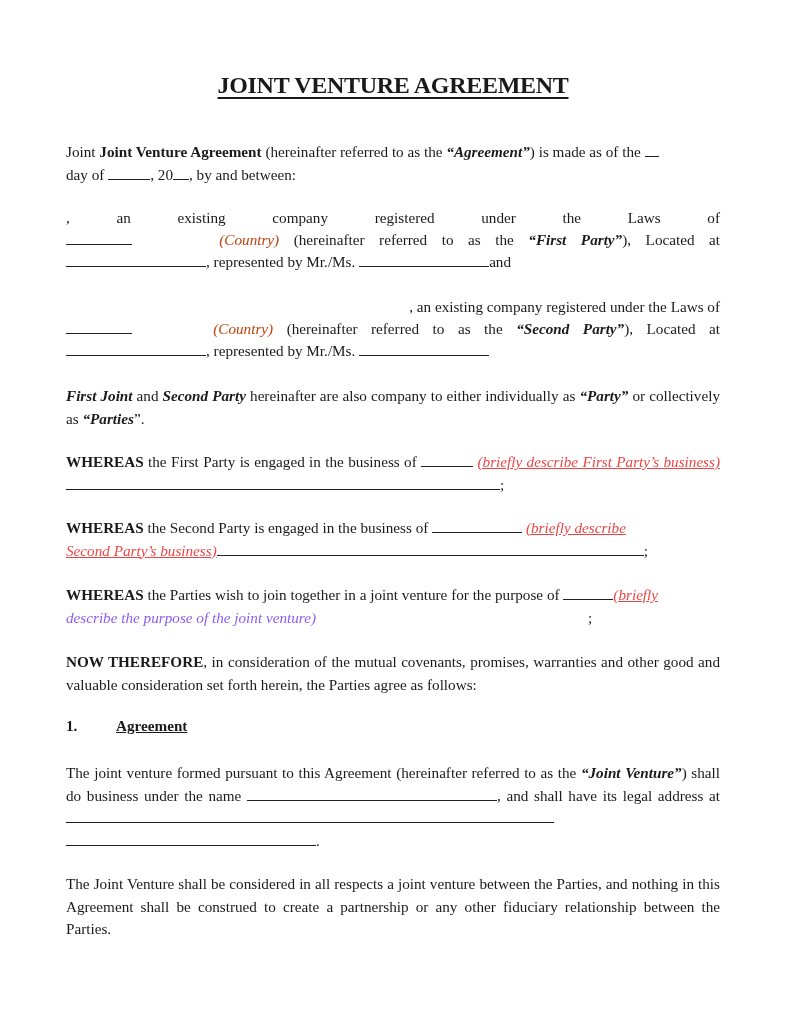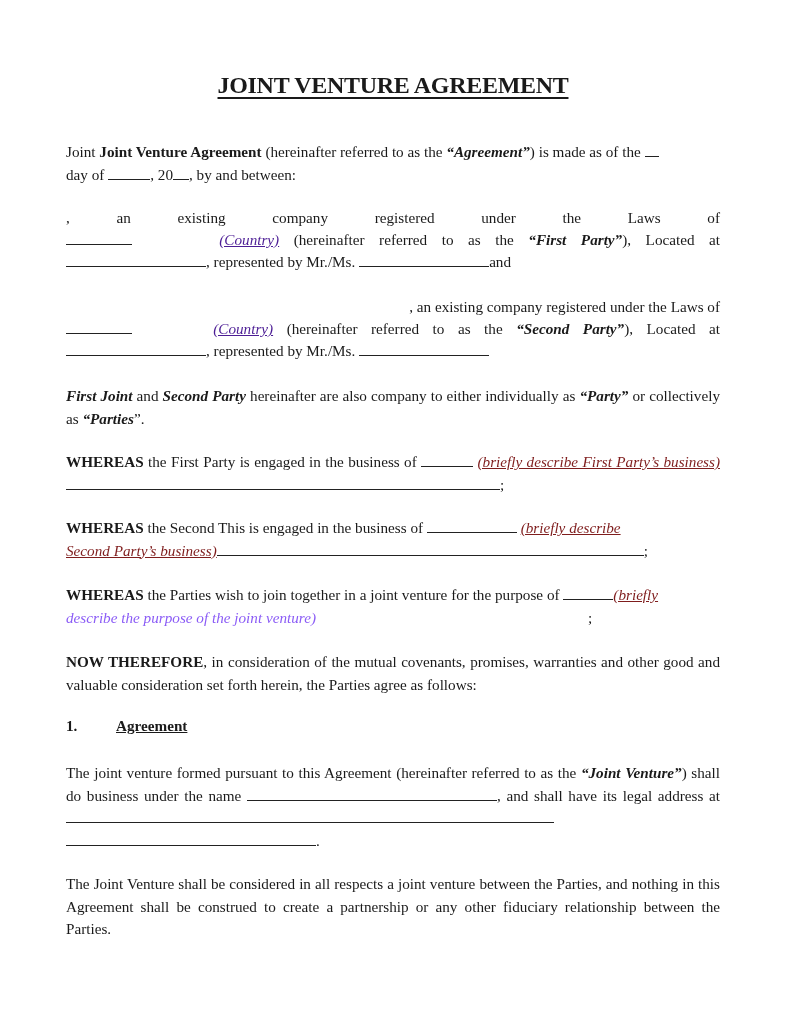--- a/index.html
+++ b/index.html
@@ -4,22 +4,22 @@
 <style>
   html, body { margin: 0; padding: 0; background: #ffffff; }
   body { width: 811px; height: 1024px; position: relative; overflow: hidden;
          font-family: "Liberation Serif", "DejaVu Serif", serif; color: #1a1a1a; }
   .page { position: absolute; left: 66px; top: 0; width: 654px; }
   .title { position: absolute; left: 0; width: 654px; top: 72px; text-align: center;
            font-size: 24px; font-weight: bold; letter-spacing: -0.3px; }
   .title span { text-decoration: underline; text-decoration-thickness: 2px; text-underline-offset: 4px; }
   p { margin: 0; font-size: 15.2px; line-height: 22.5px; text-align: justify; position: absolute; left: 0; width: 654px; }
   .blank { display: inline-block; border-bottom: 1px solid #222; height: 15px; vertical-align: baseline; }
-  .link { color: #4c1d95; font-style: italic; text-decoration: underline; }
-  .ulink { color: #7f1d1d; font-style: italic; text-decoration: underline; }
+  .link { color: #c2410c; font-style: italic; }
+  .ulink { color: #ef4444; font-style: italic; text-decoration: underline; }
   b { font-weight: bold; }
   .bi { font-weight: bold; font-style: italic; font-family: Liberation Serif, serif; }
   .last { text-align-last: left; }
   .j { text-align-last: justify; }
   .heading { position: absolute; left: 0; top: 717px; font-size: 15.2px; font-weight: bold; }
   .heading .num { display: inline-block; width: 50px; }
   .heading .htxt { text-decoration: underline; }
 </style>
 </head>
 <body>
@@ -39,21 +39,21 @@
   <p style="top:296px;">
       <span style="display:block;text-align:right;">, an existing company registered under the Laws of</span>
     </p>
   <p style="top:318px;" class="j"><span class="blank" style="width:66px"></span>&nbsp;&nbsp;&nbsp;&nbsp;&nbsp;&nbsp;<span class="link">(Country)</span><span> (hereinafter referred to as the </span><span class="bi">“Second Party”</span><span>), Located at</span></p>
   <p style="top:340px;" class="last"><span class="blank" style="width:140px"></span><span>, represented by Mr./Ms. </span><span class="blank" style="width:130px"></span></p>
 
   <p style="top:385px;"><span class="bi">First Joint</span><span> and </span><span class="bi">Second Party</span><span> hereinafter are also company to either individually as </span><span class="bi">“Party”</span><span> or collectively as </span><span class="bi">“Parties</span><span>”.</span></p>
 
   <p style="top:451px;"><b>WHEREAS</b><span> the First Party is engaged in the business of </span><span class="blank" style="width:52px"></span>&nbsp;<span class="ulink">(briefly describe First Party’s business)</span><span class="blank" style="width:434px"></span><span>;</span></p>
 
-  <p style="top:517px;"><b>WHEREAS</b><span> the Second This is engaged in the business of </span><span class="blank" style="width:90px"></span>&nbsp;<span class="ulink">(briefly describe</span><br><span class="ulink">Second Party’s business)</span><span class="blank" style="width:427px"></span><span>;</span></p>
+  <p style="top:517px;"><b>WHEREAS</b><span> the Second Party is engaged in the business of </span><span class="blank" style="width:90px"></span>&nbsp;<span class="ulink">(briefly describe</span><br><span class="ulink">Second Party’s business)</span><span class="blank" style="width:427px"></span><span>;</span></p>
 
   <p style="top:584px;"><b>WHEREAS</b><span> the Parties wish to join together in a joint venture for the purpose of </span><span class="blank" style="width:50px"></span><span class="ulink">(briefly</span><br><span style="color:#8b5cf6;font-style:italic;">describe the purpose of the joint venture)</span><span style="display:inline-block;width:272px;"></span><span>;</span></p>
 
   <p style="top:651px;"><b>NOW THEREFORE</b><span>, in consideration of the mutual covenants, promises, warranties and other good and valuable consideration set forth herein, the Parties agree as follows:</span></p>
 
   <div class="heading"><span class="num">1.</span><span class="htxt">Agreement</span></div>
 
   <p style="top:762px;"><span>The joint venture formed pursuant to this Agreement (hereinafter referred to as the </span><span class="bi">“Joint Venture”</span><span>) shall do business under the name </span><span class="blank" style="width:250px"></span><span>, and shall have its legal address at </span><span class="blank" style="width:488px"></span><br><span class="blank" style="width:250px"></span><span>.</span></p>
 
   <p style="top:873px;">The Joint Venture shall be considered in all respects a joint venture between the Parties, and nothing in this Agreement shall be construed to create a partnership or any other fiduciary relationship between the Parties.</p>

